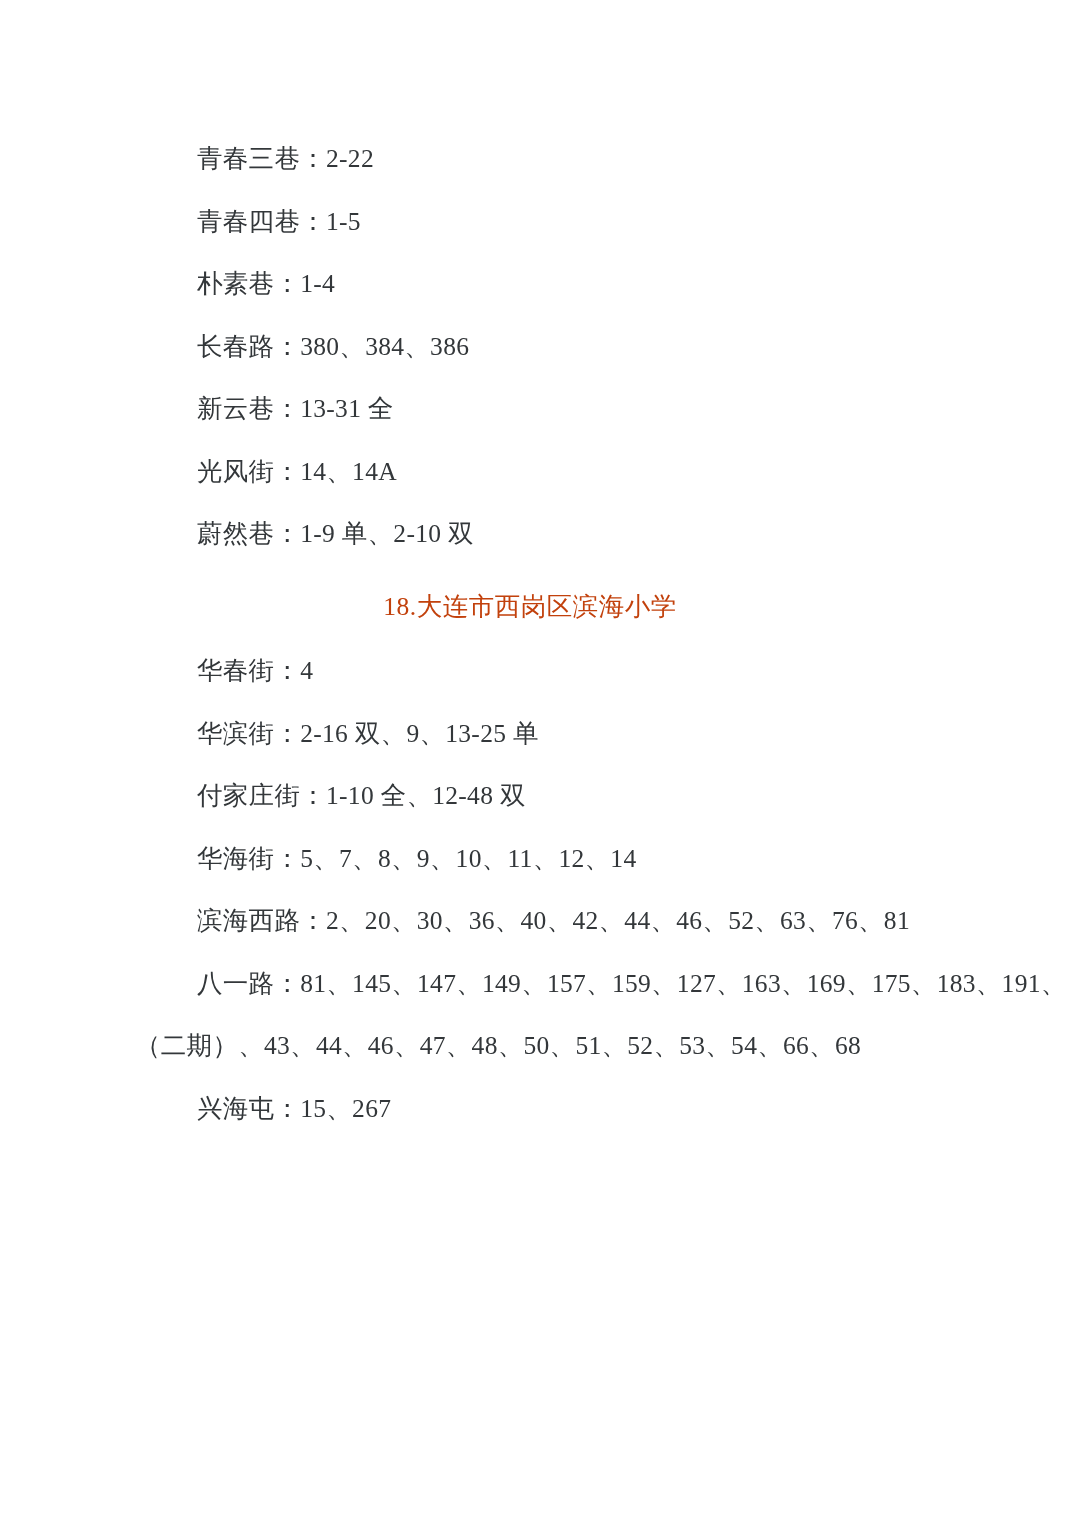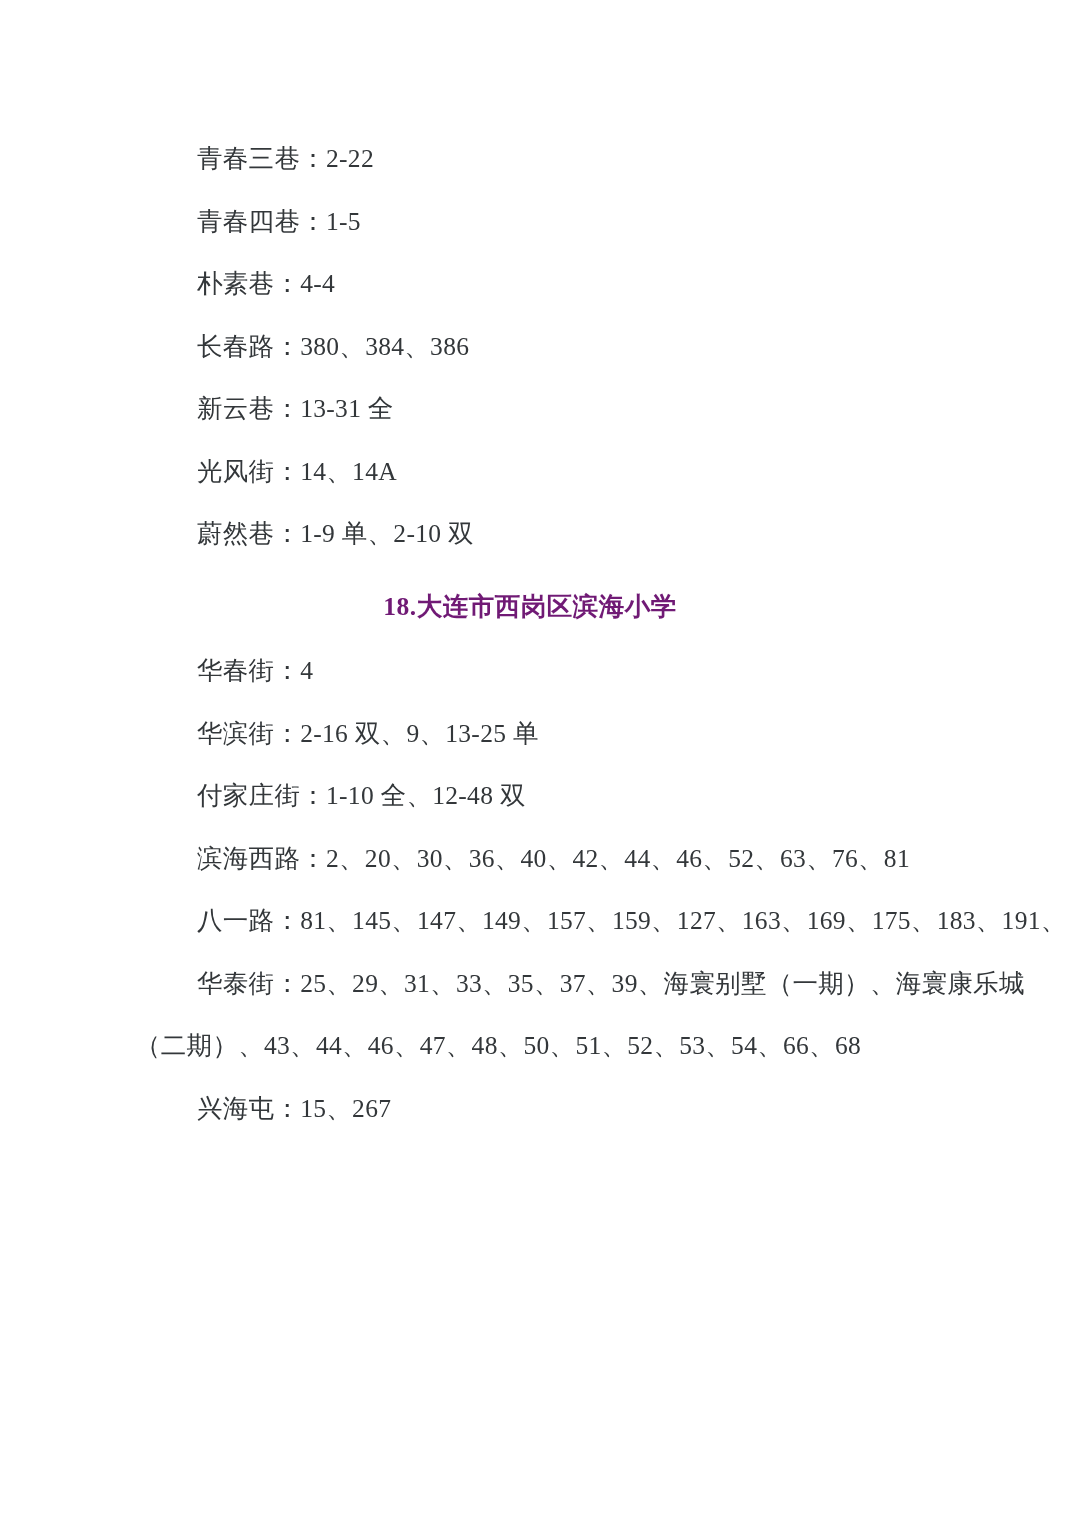--- a/index.html
+++ b/index.html
@@ -34,22 +34,22 @@
   }
   .line.indent {
     text-indent: 62px;
   }
   .line.wrap {
     text-indent: 0;
   }
   .heading {
     font-size: 25.5px;
     line-height: 62.5px;
-    font-weight: bold;
-    color: #701a75;
+    font-weight: normal;
+    color: #c2410c;
     text-align: center;
     white-space: nowrap;
     letter-spacing: 0.5px;
     margin-left: -10px;
   }
   .spacer-before-heading { height: 10px; }
   .spacer-after-heading { height: 2px; }
   .page-number {
     position: absolute;
     left: 0;
@@ -63,36 +63,36 @@
 </style>
 </head>
 <body>
 
 <div class="page">
 
   <div class="content">
 
     <div class="line indent">青春三巷：2-22</div>
     <div class="line indent">青春四巷：1-5</div>
-    <div class="line indent">朴素巷：4-4</div>
+    <div class="line indent">朴素巷：1-4</div>
     <div class="line indent">长春路：380、384、386</div>
     <div class="line indent">新云巷：13-31 全</div>
     <div class="line indent">光风街：14、14A</div>
     <div class="line indent">蔚然巷：1-9 单、2-10 双</div>
 
     <div class="spacer-before-heading"></div>
     <div class="heading">18.大连市西岗区滨海小学</div>
     <div class="spacer-after-heading"></div>
 
     <div class="line indent">华春街：4</div>
     <div class="line indent">华滨街：2-16 双、9、13-25 单</div>
     <div class="line indent">付家庄街：1-10 全、12-48 双</div>
+    <div class="line indent">华海街：5、7、8、9、10、11、12、14</div>
     <div class="line indent">滨海西路：2、20、30、36、40、42、44、46、52、63、76、81</div>
     <div class="line indent">八一路：81、145、147、149、157、159、127、163、169、175、183、191、</div>
-    <div class="line indent">华泰街：25、29、31、33、35、37、39、海寰别墅（一期）、海寰康乐城</div>
     <div class="line wrap">（二期）、43、44、46、47、48、50、51、52、53、54、66、68</div>
     <div class="line indent">兴海屯：15、267</div>
 
   </div>
 
   <div class="page-number">23</div>
 
 </div>
 
 </body></html>

